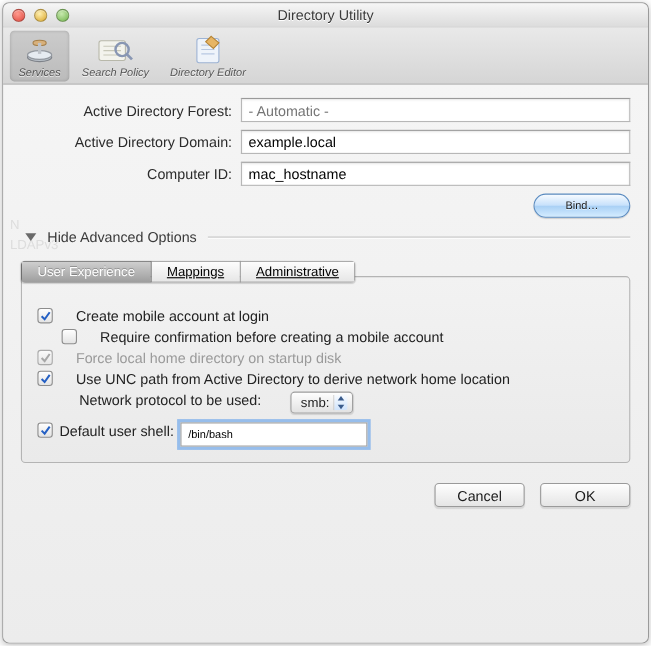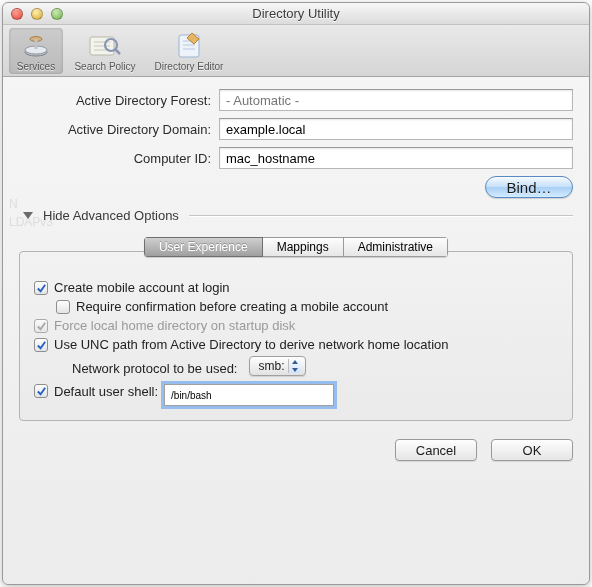--- a/index.html
+++ b/index.html
@@ -72,21 +72,21 @@
     .tool-item.sel {
       background: rgba(0,0,0,0.12);
       box-shadow: inset 0 0 3px rgba(0,0,0,0.2);
     }
     .tool-icon {
       height: 30px;
       display: flex;
       align-items: center;
       justify-content: center;
     }
-    .tool-lbl { margin-top: 1px; white-space: nowrap; font-size: 10px;}
+    .tool-lbl { margin-top: 1px; white-space: nowrap; font-size: 10px; font-style: italic;}
     .search-policy-lbl { font-size: 10px; }
     .content {
       flex: 1;
       background: linear-gradient(#f5f5f5,#ececec);
       border-radius: 0 0 6px 6px;
       padding: 12px 16px 12px 16px;
       overflow: hidden;
       position: relative;
     }
     .form-row {
@@ -117,21 +117,21 @@
       display: flex;
       justify-content: flex-end;
       margin: 6px 0 10px 0;
     }
     .aqua-btn {
       min-width: 88px;
       height: 22px;
       border-radius: 11px;
       border: 1px solid #5a8bc0;
       background: linear-gradient(#f7fbff, #c7e1fb 48%, #a9d0f5 52%, #d4ecff);
-      font-size: 15px;
+      font-size: 10px;
       color: #1a1a1a;
       text-shadow: 0 1px 0 rgba(255,255,255,0.6);
       box-shadow: 0 1px 1px rgba(0,0,0,0.15);
       cursor: default;
     }
     .push-btn {
       min-width: 82px;
       height: 22px;
       border-radius: 4px;
       border: 1px solid #9a9a9a;
@@ -157,56 +157,56 @@
     }
     .disc-lbl { color: #3a3a3a; }
     .sep-line {
       flex: 1;
       height: 1px;
       background: #c5c5c5;
       box-shadow: 0 1px 0 #fff;
     }
     .seg-row {
       display: flex;
-      justify-content: center;
+      justify-content: flex-start;
       margin: 14px 0 6px;
     }
     .seg {
       display: flex;
       border-radius: 4px;
       overflow: hidden;
       box-shadow: 0 1px 1px rgba(0,0,0,0.15);
     }
     .seg button {
       height: 20px;
       border: 1px solid #9a9a9a;
       background: linear-gradient(#fdfdfd,#e6e6e6);
       font-size: 12px;
       padding: 0 14px;
       font-family: inherit;
       cursor: default;
     }
-    .seg button + button { border-left: none; }
+    .seg button + button { border-left: none; text-decoration: underline; }
     .seg button.sel {
       background: linear-gradient(#cfcfcf,#9f9f9f);
       color: #fff;
       border-color: #6e6e6e;
       text-shadow: 0 -1px 0 rgba(0,0,0,0.25);
     }
     .panel {
       border: 1px solid #b4b4b4;
       border-radius: 4px;
       background: linear-gradient(#f2f2f2,#eaeaea);
       margin-top: -12px;
       padding: 24px 14px 14px;
     }
     .chk-row {
       display: flex;
-      align-items: flex-end;
-      gap: 6px;
+      align-items: flex-start;
+      gap: 21px;
       margin: 4px 0;
       font-size: 13px;
     }
     .chk-row.indent { margin-left: 22px; }
     .chk-row.indent-wide { margin-left: 22px; }
     .chk-row.disabled { color: #9a9a9a; }
     .mac-chk {
       width: 14px; height: 14px;
       border: 1px solid #8d8d8d;
       border-radius: 3px;

